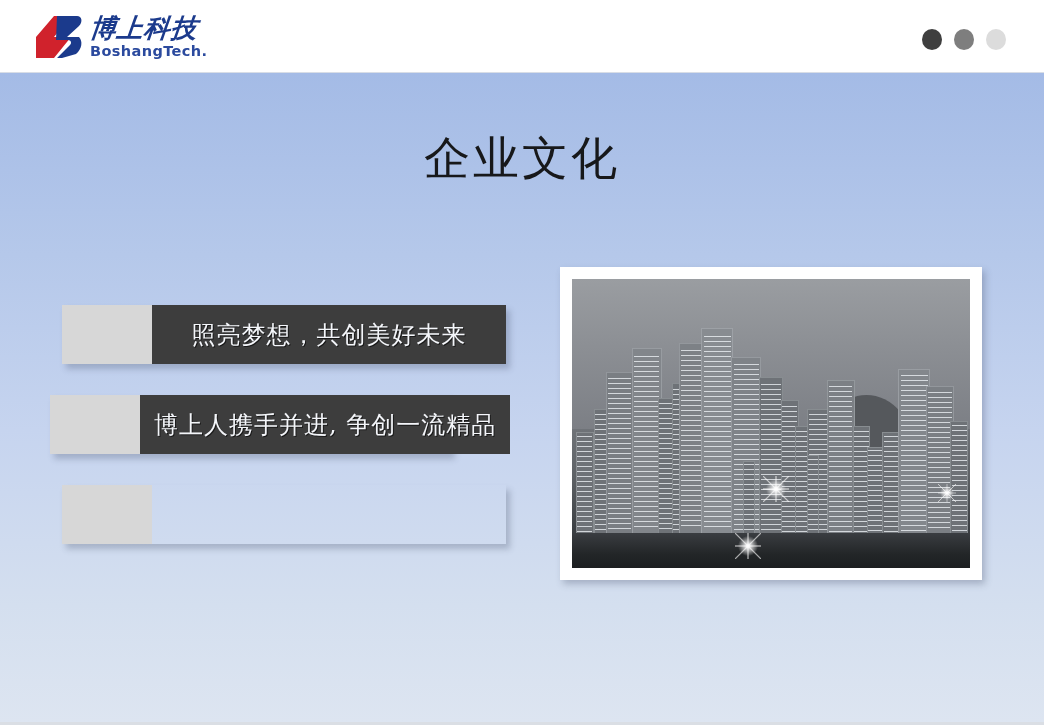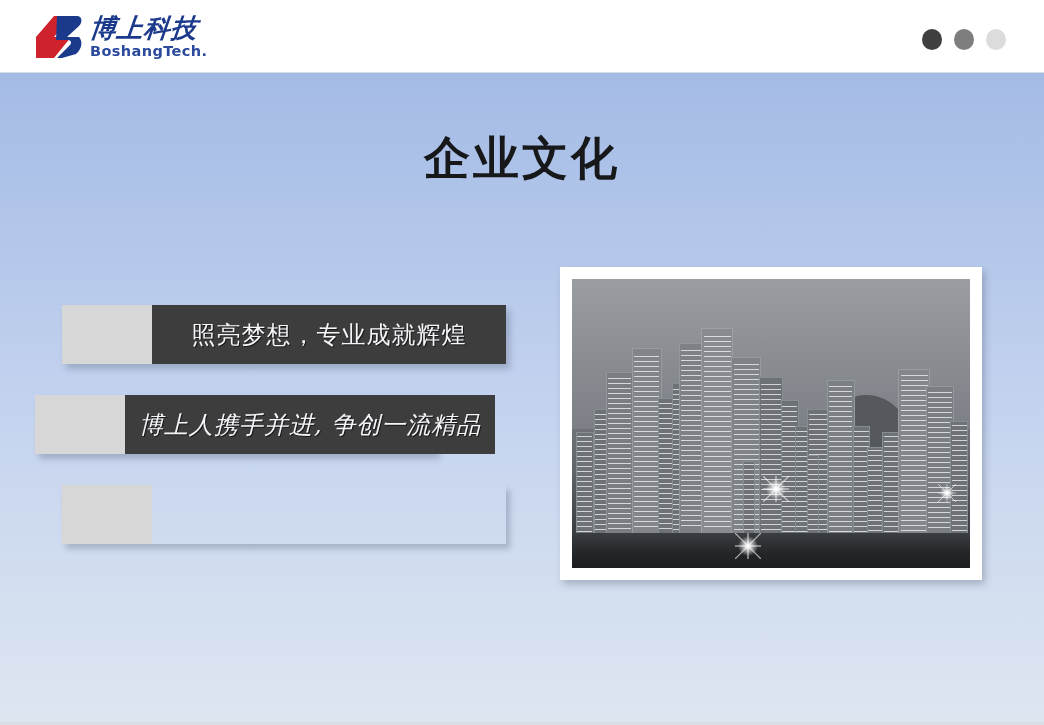--- a/index.html
+++ b/index.html
@@ -106,21 +106,20 @@
     position: absolute;
     left: 0;
     top: 55px;
     width: 1044px;
     text-align: center;
     font-family: "DejaVu Serif", "Liberation Serif", serif;
     font-size: 46px;
     color: #17181a;
     letter-spacing: 3px;
     white-space: nowrap;
-    font-weight: bold;
   }
 
   
   .bars {
     position: absolute;
     left: 0;
     top: 0;
     width: 560px;
     height: 652px;
   }
@@ -149,21 +148,21 @@
     font-size: 24px;
     color: #f4f6fa;
     white-space: nowrap;
     letter-spacing: 1px;
     text-shadow: 1px 1px 0 rgba(20,20,20,0.9);
   }
 
   .bar-1 { left: 62px;  top: 232px; width: 444px; }
   .bar-1 .bar-block { width: 90px; }
 
-  .bar-2 { left: 35px;  top: 322px; width: 401px; font-style: italic; }
+  .bar-2 { left: 50px;  top: 322px; width: 401px; }
   .bar-2 .bar-block { width: 90px; }
 
   .bar-3 { left: 62px;  top: 412px; width: 444px; }
   .bar-3 .bar-block { width: 90px; }
 
   
   .photo-frame {
     position: absolute;
     left: 560px;
     top: 194px;
@@ -272,21 +271,21 @@
 
   <div class="body-area">
 
     <div class="slide-title">企业文化</div>
 
     <div class="bars">
 
       <div class="bar bar-1">
         <div class="bar-block"></div>
         <div class="bar-body">
-          <span class="bar-text">照亮梦想，专业成就辉煌</span>
+          <span class="bar-text">照亮梦想，共创美好未来</span>
         </div>
       </div>
 
       <div class="bar bar-2">
         <div class="bar-block"></div>
         <div class="bar-body">
           <span class="bar-text">博上人携手并进, 争创一流精品</span>
         </div>
       </div>
 

